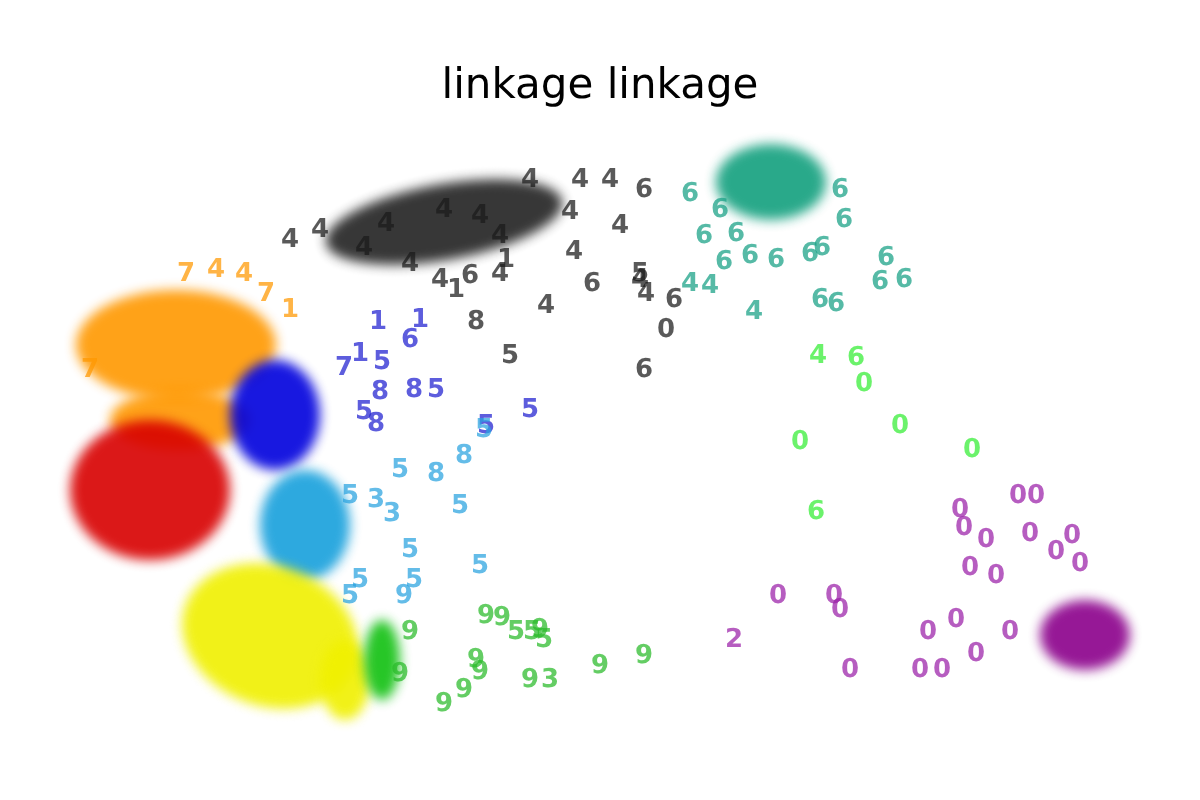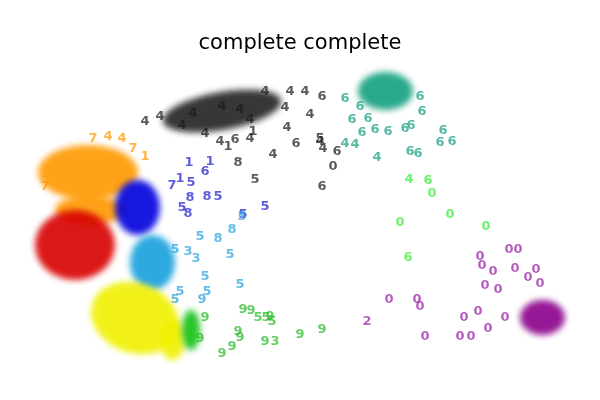--- a/index.html
+++ b/index.html
@@ -8,21 +8,21 @@
   .title { position: absolute; top: 30px; left: 0; width: 600px; text-align: center;
            font-size: 21px; color: #000; }
   .plot { position: absolute; left: 0; top: 0; width: 600px; height: 400px; }
   .pt { position: absolute; font-weight: bold; font-size: 13px; line-height: 1;
         transform: translate(-50%, -50%); opacity: 0.72; }
   .blob { position: absolute; border-radius: 50%; opacity: 0.9; filter: blur(3px); }
 </style>
 </head>
 <body>
 
-<div class="title">complete complete</div>
+<div class="title">linkage linkage</div>
 <div class="plot" id="plot">
     <div class="blob" style="left: 162px; top: 92px; width: 120px; height: 38px; background: rgb(34, 34, 34); transform: rotate(-10deg);"></div>
     <div class="blob" style="left: 358px; top: 72px; width: 55px; height: 38px; background: rgb(18, 160, 126); transform: rotate(0deg);"></div>
     <div class="blob" style="left: 38px; top: 145px; width: 100px; height: 55px; background: rgb(255, 152, 0); transform: rotate(0deg);"></div>
     <div class="blob" style="left: 55px; top: 195px; width: 70px; height: 30px; background: rgb(255, 152, 0); transform: rotate(0deg);"></div>
     <div class="blob" style="left: 115px; top: 180px; width: 45px; height: 55px; background: rgb(0, 0, 221); transform: rotate(0deg);"></div>
     <div class="blob" style="left: 35px; top: 210px; width: 80px; height: 70px; background: rgb(216, 0, 0); transform: rotate(0deg);"></div>
     <div class="blob" style="left: 130px; top: 235px; width: 45px; height: 55px; background: rgb(23, 160, 220); transform: rotate(0deg);"></div>
     <div class="blob" style="left: 90px; top: 283px; width: 90px; height: 70px; background: rgb(240, 240, 0); transform: rotate(20deg);"></div>
     <div class="blob" style="left: 160px; top: 320px; width: 25px; height: 40px; background: rgb(240, 240, 0); transform: rotate(0deg);"></div>

